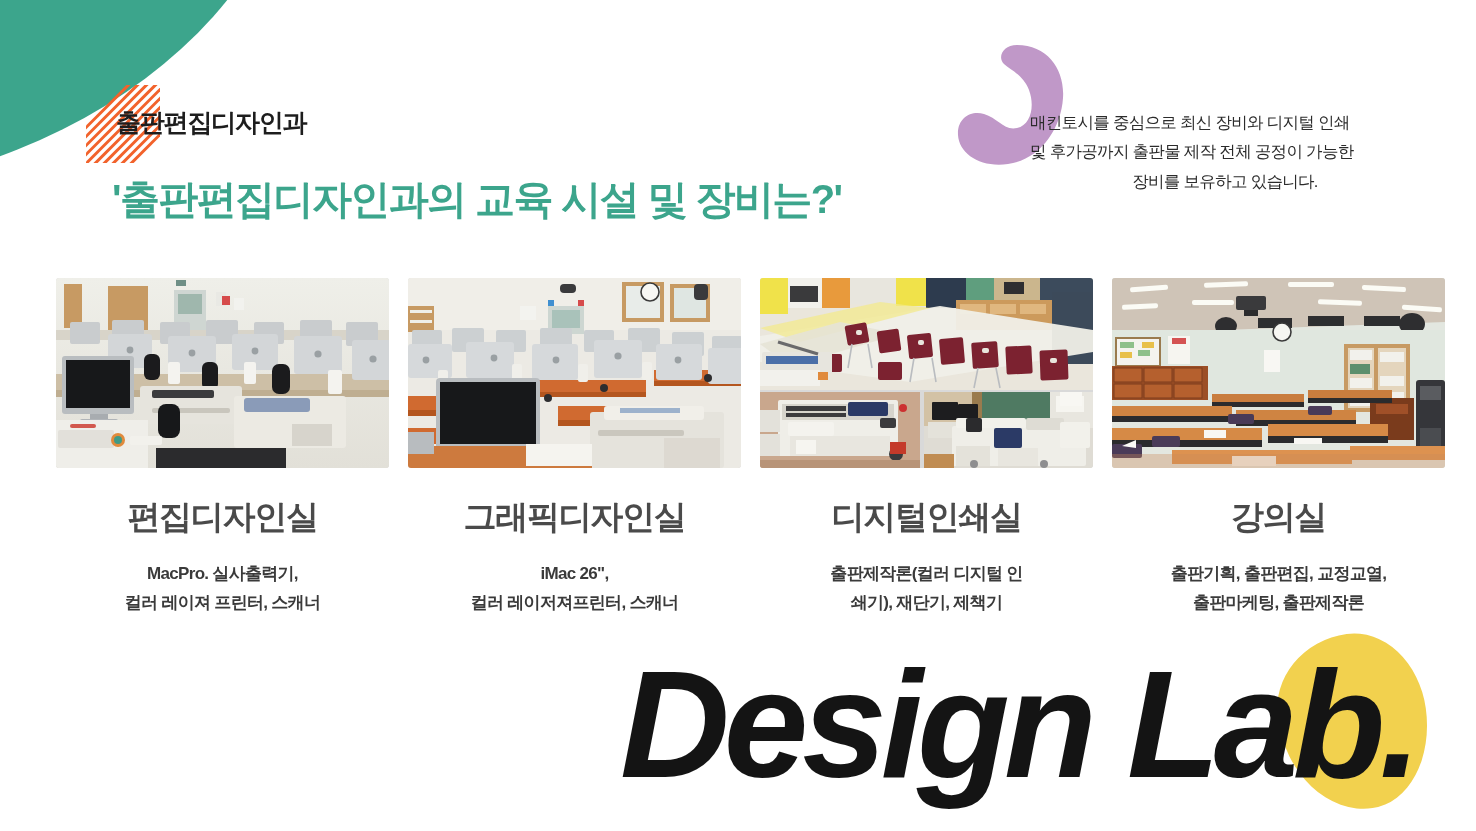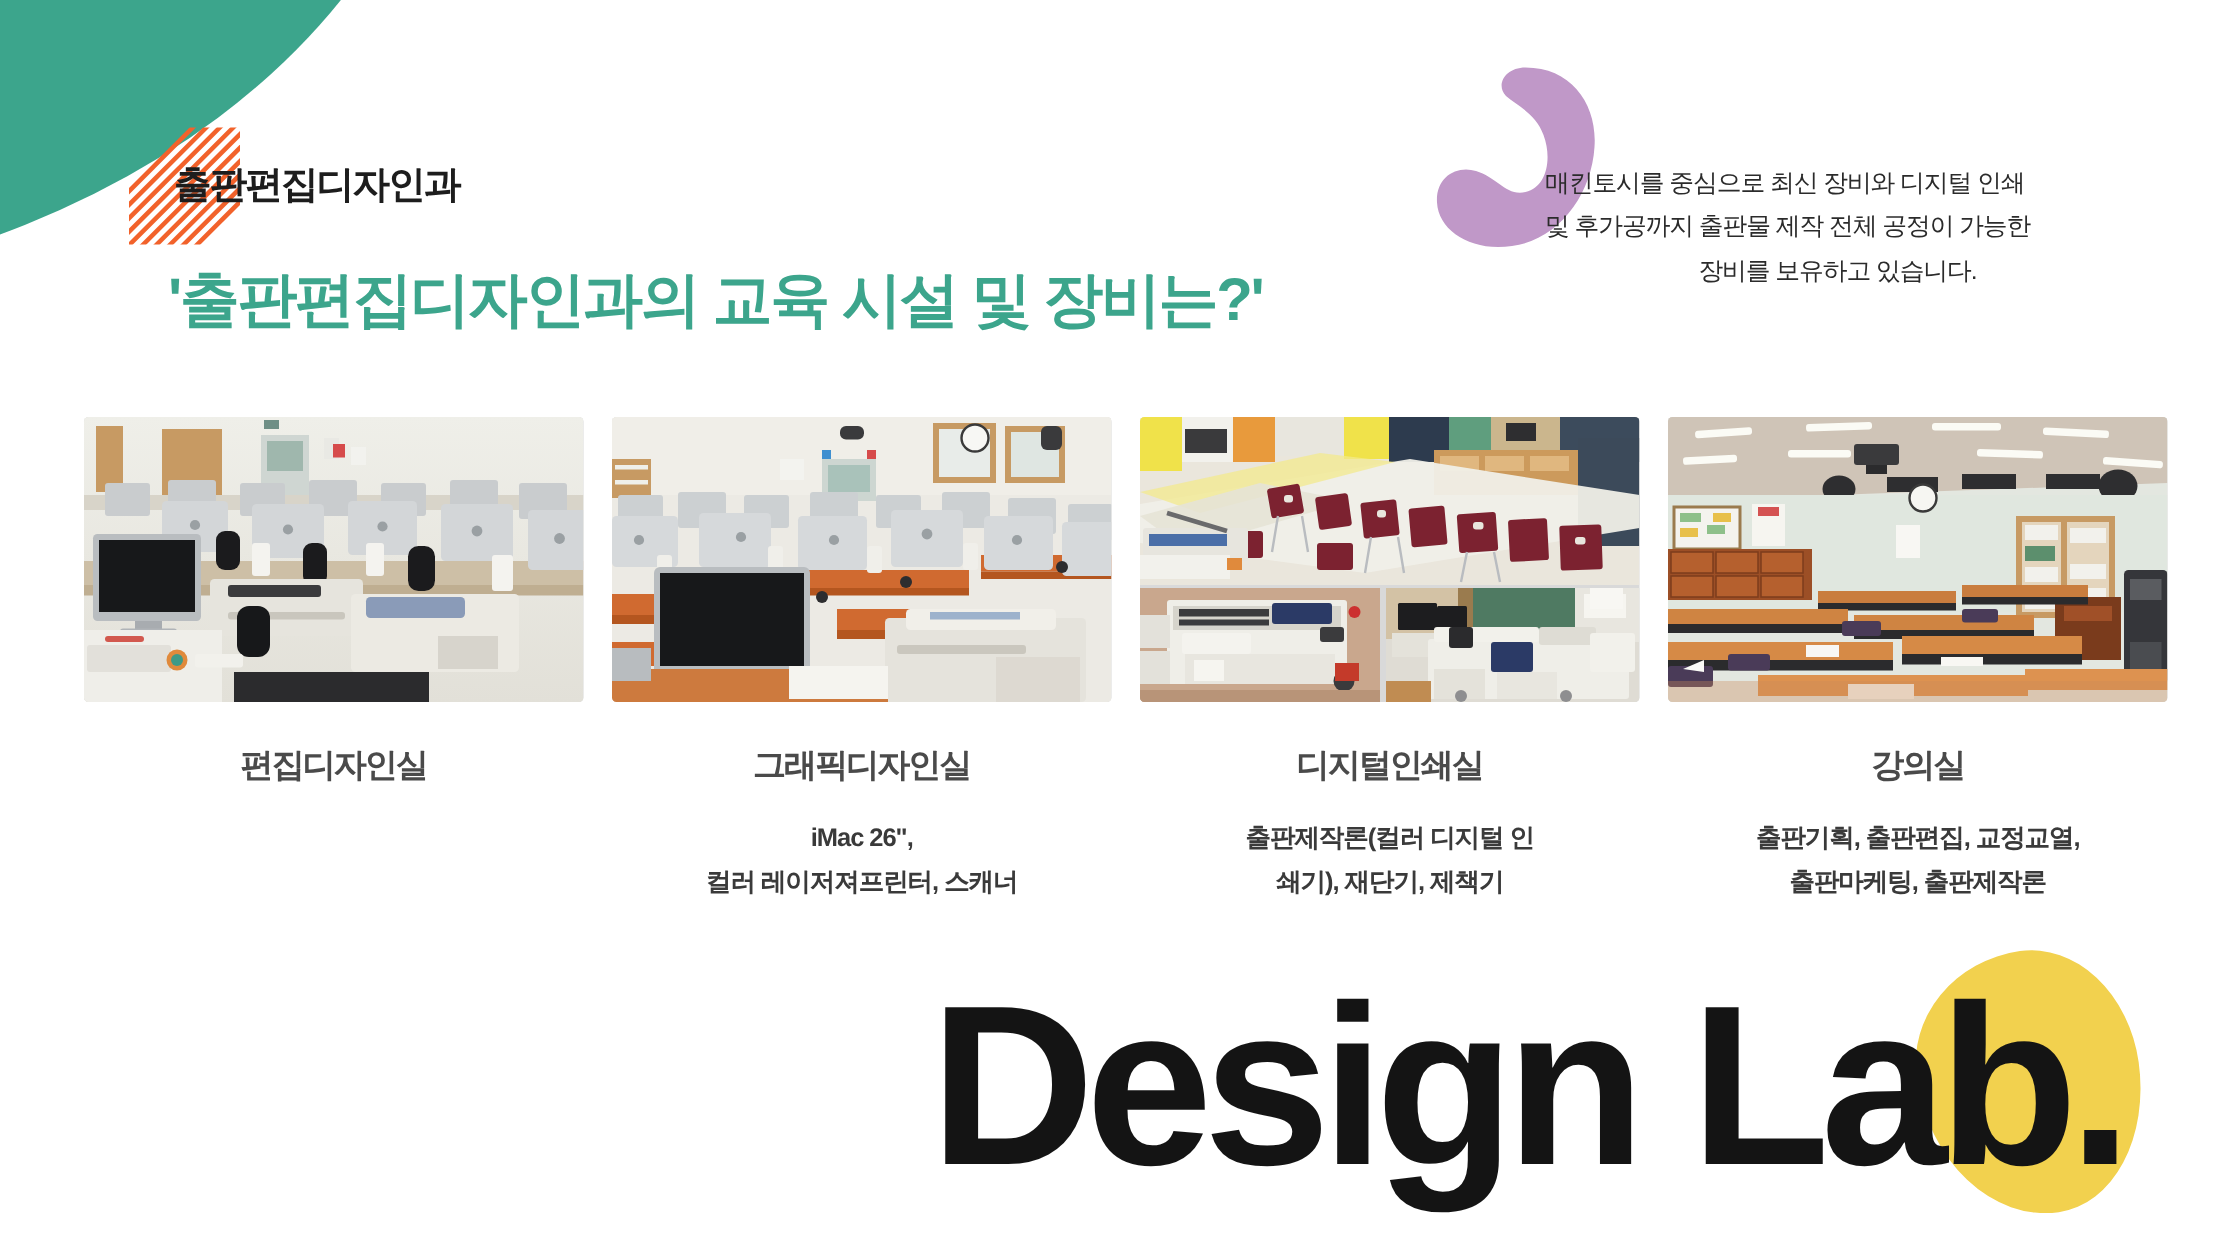--- a/index.html
+++ b/index.html
@@ -115,21 +115,21 @@
     height: 190px;
     border-radius: 3px;
     overflow: hidden;
     position: relative;
     background: #d9d9d9;
   }
   .photo svg { display: block; width: 100%; height: 100%; }
 
   .card-title {
     margin-top: 27px;
-    font-size: 22px;
+    font-size: 33px;
     font-weight: 800;
     letter-spacing: -1.3px;
     color: #4a4a4a;
     text-align: center;
   }
   .card-desc {
     margin-top: 20px;
     font-size: 17px;
     line-height: 1.68;
     font-weight: 700;
@@ -143,20 +143,21 @@
   .wordmark {
     position: absolute;
     left: 620px;
     top: 648px;
     font-size: 152px;
     font-weight: 800;
     letter-spacing: -6px;
     color: #141414;
     line-height: 1;
     white-space: nowrap;
+    font-style: italic;
   }
 </style>
 </head>
 <body>
 
 <div class="slide">
 
   <div style="position:absolute;left:0;top:0;width:300px;height:200px;overflow:hidden;">
     <div style="position:absolute;left:-240px;top:-210px;width:545px;height:408px;background:#3ca58c;border-bottom-right-radius:100% 100%;"></div>
   </div>
@@ -270,20 +271,24 @@
           <rect x="0" y="142" width="92" height="48" fill="#efeee9"></rect>
           <rect x="2" y="152" width="56" height="18" rx="2" fill="#e2e0da"></rect>
           <rect x="14" y="146" width="26" height="4" rx="2" fill="#d2584e"></rect>
           <circle cx="62" cy="162" r="7" fill="#e08a3c"></circle>
           <circle cx="62" cy="162" r="4" fill="#3f9a86"></circle>
           <rect x="74" y="158" width="32" height="9" rx="2" fill="#f2f1ec"></rect>
           <rect x="100" y="170" width="130" height="20" fill="#2b2b2d"></rect>
         </svg>
       </div>
       <div class="card-title">편집디자인실</div>
+      <div class="card-desc">
+        <div>MacPro. 실사출력기,</div>
+        <div>컬러 레이져 프린터, 스캐너</div>
+      </div>
     </div>
 
     <div class="card">
       <div class="photo">
         <svg viewBox="0 0 333 190" preserveAspectRatio="xMidYMid slice" xmlns="http://www.w3.org/2000/svg">
           <rect width="333" height="190" fill="#eceae4"></rect>
           <rect x="0" y="0" width="333" height="52" fill="#f0eee8"></rect>
 
           <rect x="214" y="4" width="42" height="40" fill="#c79a63"></rect>
           <rect x="218" y="8" width="34" height="32" fill="#e8ece9"></rect>

